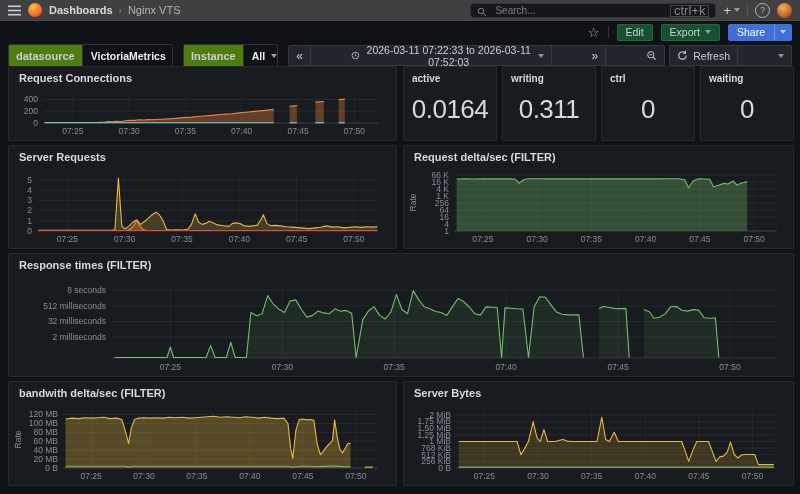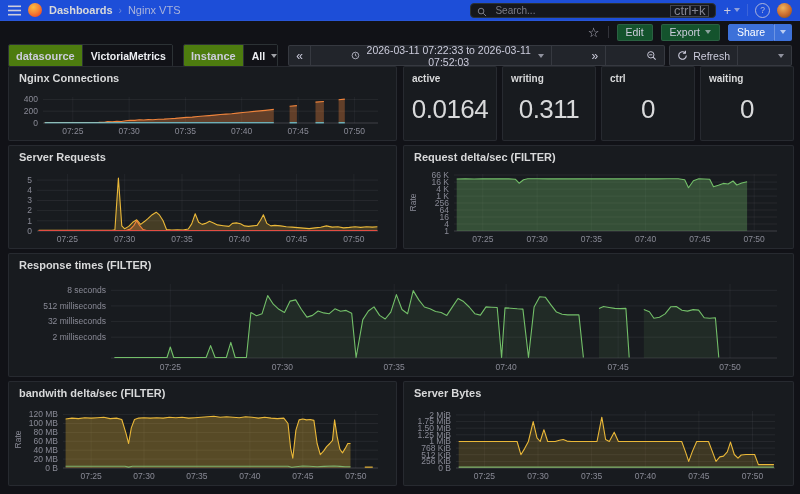--- a/index.html
+++ b/index.html
@@ -1,20 +1,20 @@
 <!DOCTYPE html>
 <html><head>
 <meta charset="utf-8">
 <style>
   html,body{margin:0;padding:0;background:#111217;width:800px;height:494px;overflow:hidden;
     font-family:"Liberation Sans",sans-serif;color:#ccccdc;-webkit-font-smoothing:antialiased;}
   .app{position:relative;width:800px;height:494px;}
   
   .topnav{position:absolute;top:0;left:0;right:0;height:21px;display:flex;align-items:center;
-    gap:7px;padding:0 8px;border-bottom:1px solid rgba(204,204,220,0.07);box-sizing:border-box;background:#1d4ed8;}
+    gap:7px;padding:0 8px;border-bottom:1px solid rgba(204,204,220,0.07);box-sizing:border-box;background:#404040;}
   .iconbtn{background:none;border:none;color:#ccccdc;display:flex;align-items:center;cursor:pointer;padding:0;}
   .logo{width:14px;height:14px;border-radius:50%;background:radial-gradient(circle at 38% 30%,#fcbc3f 0%,#f48435 45%,#ef4e23 80%);}
   .crumbs{display:flex;align-items:center;gap:6px;font-size:11px;}
   .crumb{color:#d8d9da;font-weight:700;text-decoration:none;cursor:pointer;}
   .crumb.light{font-weight:400;color:rgba(204,204,220,0.8);}
   .sep{color:rgba(204,204,220,0.45);font-size:10px;}
   .searchbox{margin-left:auto;display:flex;align-items:flex-end;gap:6px;width:246px;height:15px;
     background:#15171c;border:1px solid #2c3235;border-radius:4px;padding:0 6px;box-sizing:border-box;color:rgba(204,204,220,0.6);}
   .searchbox input{flex:1;background:transparent;border:none;outline:none;color:rgba(204,204,220,0.75);
     font-size:10px;font-family:inherit;min-width:0;}
@@ -164,21 +164,21 @@
           <span>Refresh</span>
         </button>
         <button class="tbtn">
             <span class="caret"></span>
           </button>
       </div>
     </div>
   </div>
 
   <section class="panel" style="left:8px;top:66px;width:389px;height:75px;">
-    <div class="ptitle">Nginx Connections</div>
+    <div class="ptitle">Request Connections</div>
     <div class="chart">
         <svg width="379" height="48" viewBox="0 0 379 48">
           <line x1="30" x2="365" y1="34.0" y2="34.0" stroke="rgba(204,204,220,0.08)"></line>
           <text class="tick" x="25" y="36.8" text-anchor="end">0</text>
           <line x1="30" x2="365" y1="22.2" y2="22.2" stroke="rgba(204,204,220,0.08)"></line>
           <text class="tick" x="25" y="25.0" text-anchor="end">200</text>
           <line x1="30" x2="365" y1="10.4" y2="10.4" stroke="rgba(204,204,220,0.08)"></line>
           <text class="tick" x="25" y="13.2" text-anchor="end">400</text>
           <line x1="59.8" x2="59.8" y1="8" y2="34" stroke="rgba(204,204,220,0.06)"></line>
           <text class="tick" x="59.8" y="45" text-anchor="middle">07:25</text>

